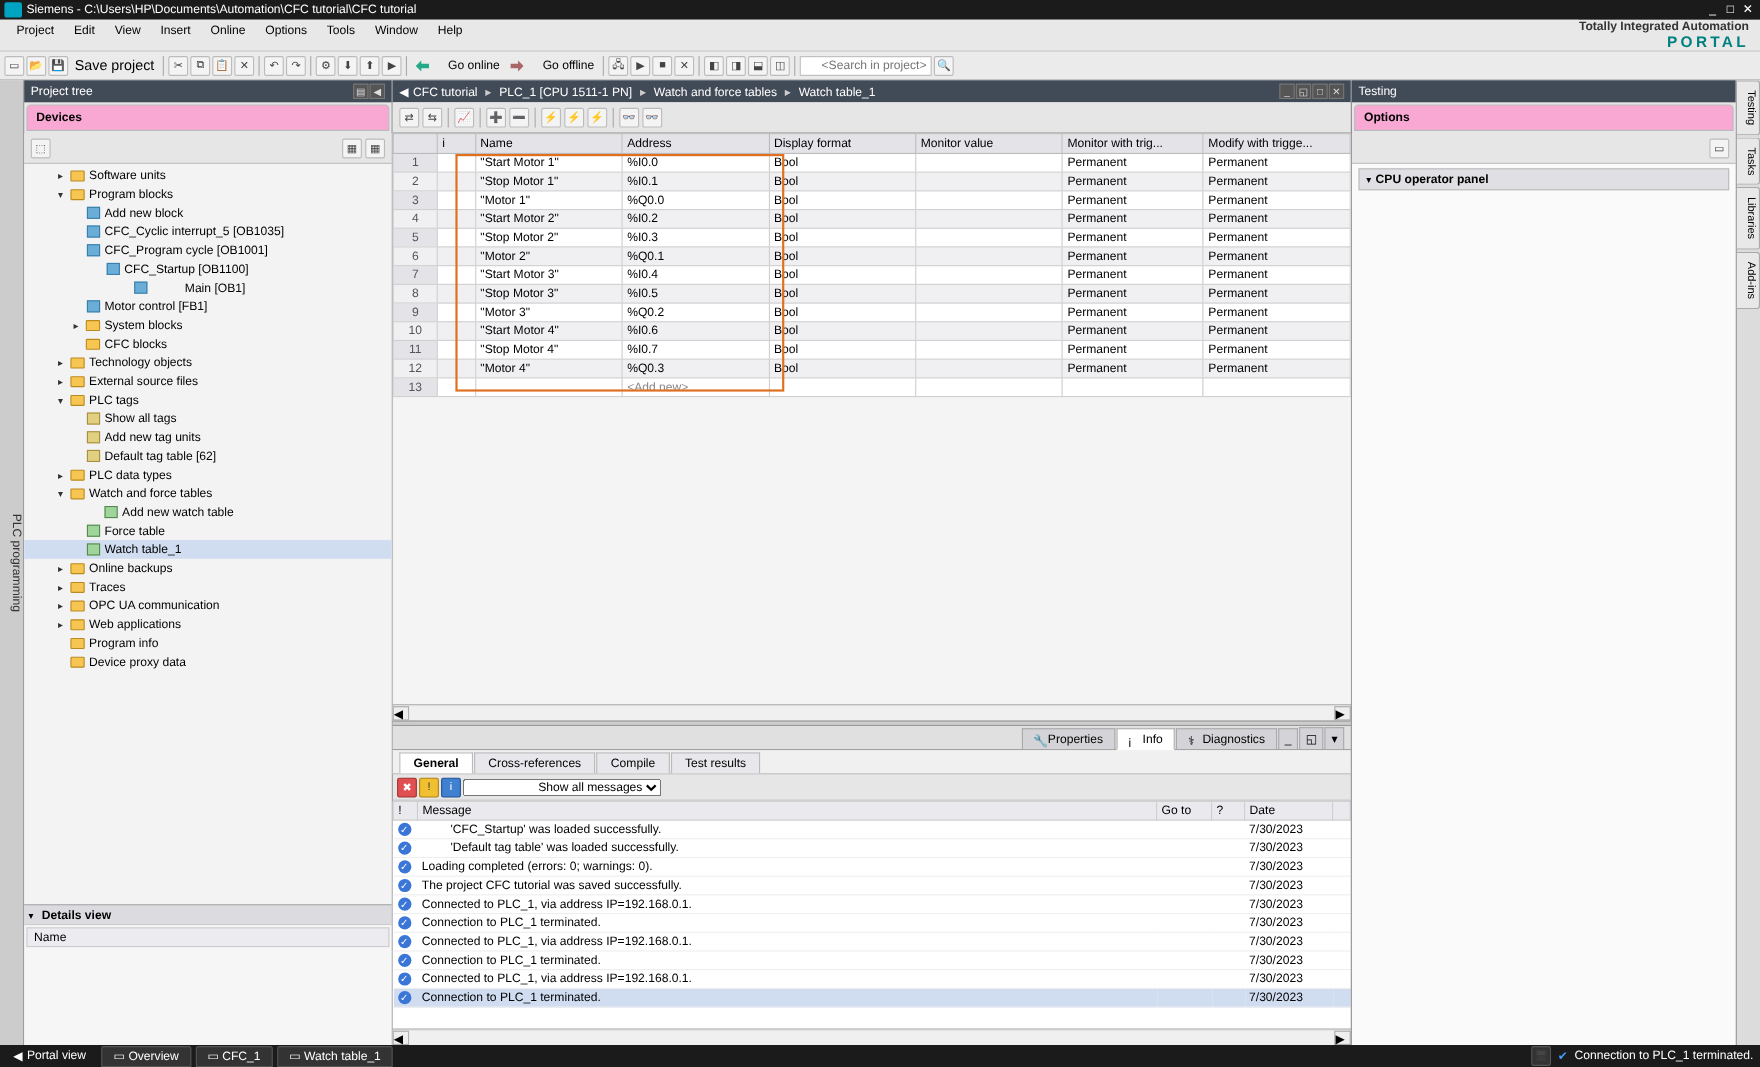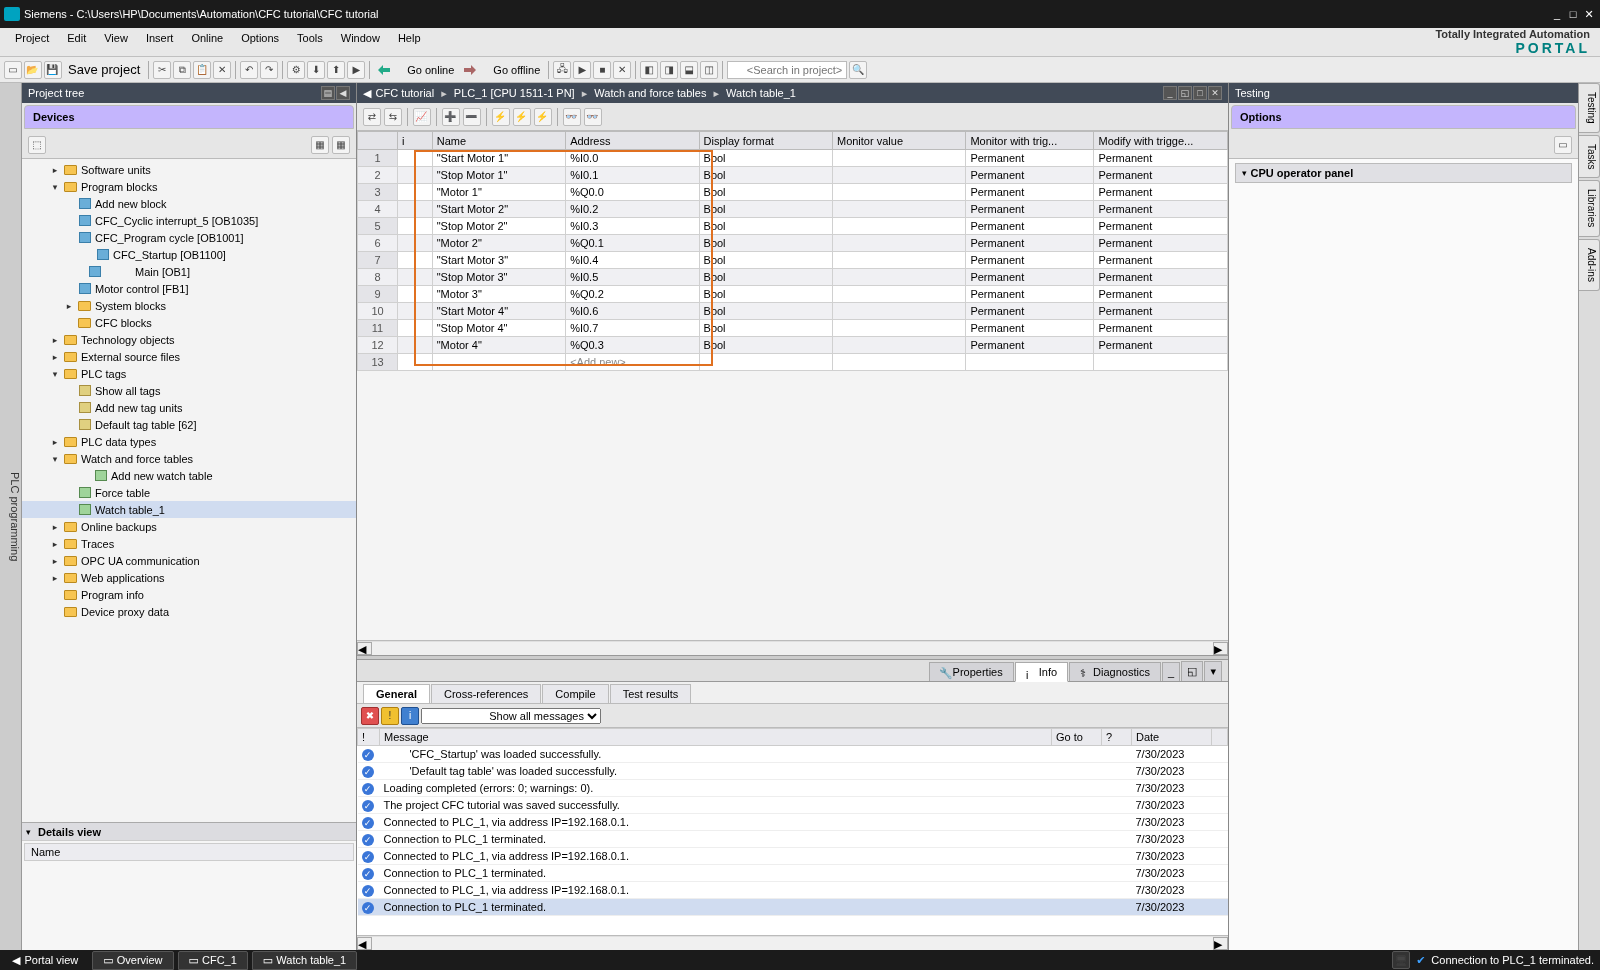--- a/index.html
+++ b/index.html
@@ -1,20 +1,20 @@
 <!DOCTYPE html>
 <html><head>
 <meta charset="utf-8">
 <style>
 * { margin:0; padding:0; box-sizing:border-box; font-family:Arial,sans-serif; font-size:11px; }
 body { background:#e6e6e6; width:1600px; height:970px; overflow:hidden; }
 .app { display:flex; flex-direction:column; width:100%; height:100%; }
 
 
-.titlebar { background:#1b1b1b; color:#fff; height:28px; display:flex; align-items:center; padding:0 4px; }
+.titlebar { background:#1b1b1b; color:#fff; height:18px; display:flex; align-items:center; padding:0 4px; }
 .titlebar-logo { width:16px; height:14px; background:#00a3c0; margin-right:4px; border-radius:2px; }
 .titlebar-text { flex:1; font-size:11px; }
 .titlebar-btns { display:flex; gap:2px; }
 .titlebar-btn { width:14px; height:12px; color:#fff; cursor:pointer; text-align:center; line-height:12px; }
 
 
 .mainmenu { background:#e8e8e8; height:20px; display:flex; align-items:center; padding:0 6px; border-bottom:1px solid #c0c0c0; }
 .mainmenu-item { padding:2px 9px; cursor:pointer; }
 .brand { margin-left:auto; text-align:right; font-size:12px; font-weight:bold; color:#333; padding-right:10px; white-space:nowrap; }
 .brand-portal { font-size:14px; letter-spacing:3px; color:#008080; }
@@ -36,21 +36,21 @@
 .right-col { width:350px; display:flex; flex-direction:column; border-left:1px solid #888;}
 .right-strip { width:22px; background:#dcdcdc; border-left:1px solid #999; display:flex; flex-direction:column;}
 .right-strip-tab{ writing-mode:vertical-rl; padding:8px 2px; background:#e8e8e8; border:1px solid #aaa; border-left:none; border-radius:0 3px 3px 0; margin-bottom:2px; font-size:10px; cursor:pointer;}
 
 
 .panel-header{ background:#414a57; color:#fff; height:20px; display:flex; align-items:center; padding:0 6px; font-size:11px;}
 .panel-header .arrow{ color:#ccc; margin:0 4px;}
 .panel-header .win-btns{ margin-left:auto; display:flex; gap:1px;}
 .panel-header .win-btn{ width:14px;height:14px;background:#555;border:1px solid #777;cursor:pointer;color:#ddd;text-align:center;line-height:12px;font-size:9px;}
 
-.subhead{ background:#c4b5fd; border:1px solid #bbb; border-radius:4px 4px 0 0; height:24px; display:flex; align-items:center; padding:0 8px; margin:2px; font-weight:bold;}
+.subhead{ background:#f9a8d4; border:1px solid #bbb; border-radius:4px 4px 0 0; height:24px; display:flex; align-items:center; padding:0 8px; margin:2px; font-weight:bold;}
 .subtoolbar{ height:28px; display:flex; align-items:center; padding:0 6px; gap:3px; border-bottom:1px solid #bbb; background:#e6e6e6;}
 
 
 .tree{ flex:1; overflow:auto; background:#f3f3f3; padding:2px 0;}
 .tree-node{ display:flex; align-items:center; height:17px; padding-left:4px; cursor:pointer;}
 .tree-node.selected{ background:#d0dcf0;}
 .tree-exp{ width:10px; text-align:center; color:#333; font-size:9px;}
 .tree-icon{ width:15px; height:13px; margin:0 3px; display:flex; align-items:center; justify-content:center;}
 .ico-folder{ background:#f7c552; border:1px solid #bb8a1f; border-radius:1px; width:13px; height:10px;}
 .ico-block{ background:#6aaed8; border:1px solid #3a7faa; width:12px; height:11px;}
@@ -244,21 +244,21 @@
             </span>
             <span class="tree-label">CFC_Program cycle [OB1001]</span>
           </div>
           <div class="tree-node" style="padding-left: 60px;">
             <span class="tree-exp"></span>
             <span class="tree-icon">
               <span class="ico-block"></span>
             </span>
             <span class="tree-label">CFC_Startup [OB1100]</span>
           </div>
-          <div class="tree-node" style="padding-left: 22px; gap: 30px;">
+          <div class="tree-node" style="padding-left: 55px; gap: 30px;">
             <span class="tree-exp"></span>
             <span class="tree-icon">
               <span class="ico-block"></span>
             </span>
             <span class="tree-label">Main [OB1]</span>
           </div>
           <div class="tree-node" style="padding-left: 42px;">
             <span class="tree-exp"></span>
             <span class="tree-icon">
               <span class="ico-block"></span>

